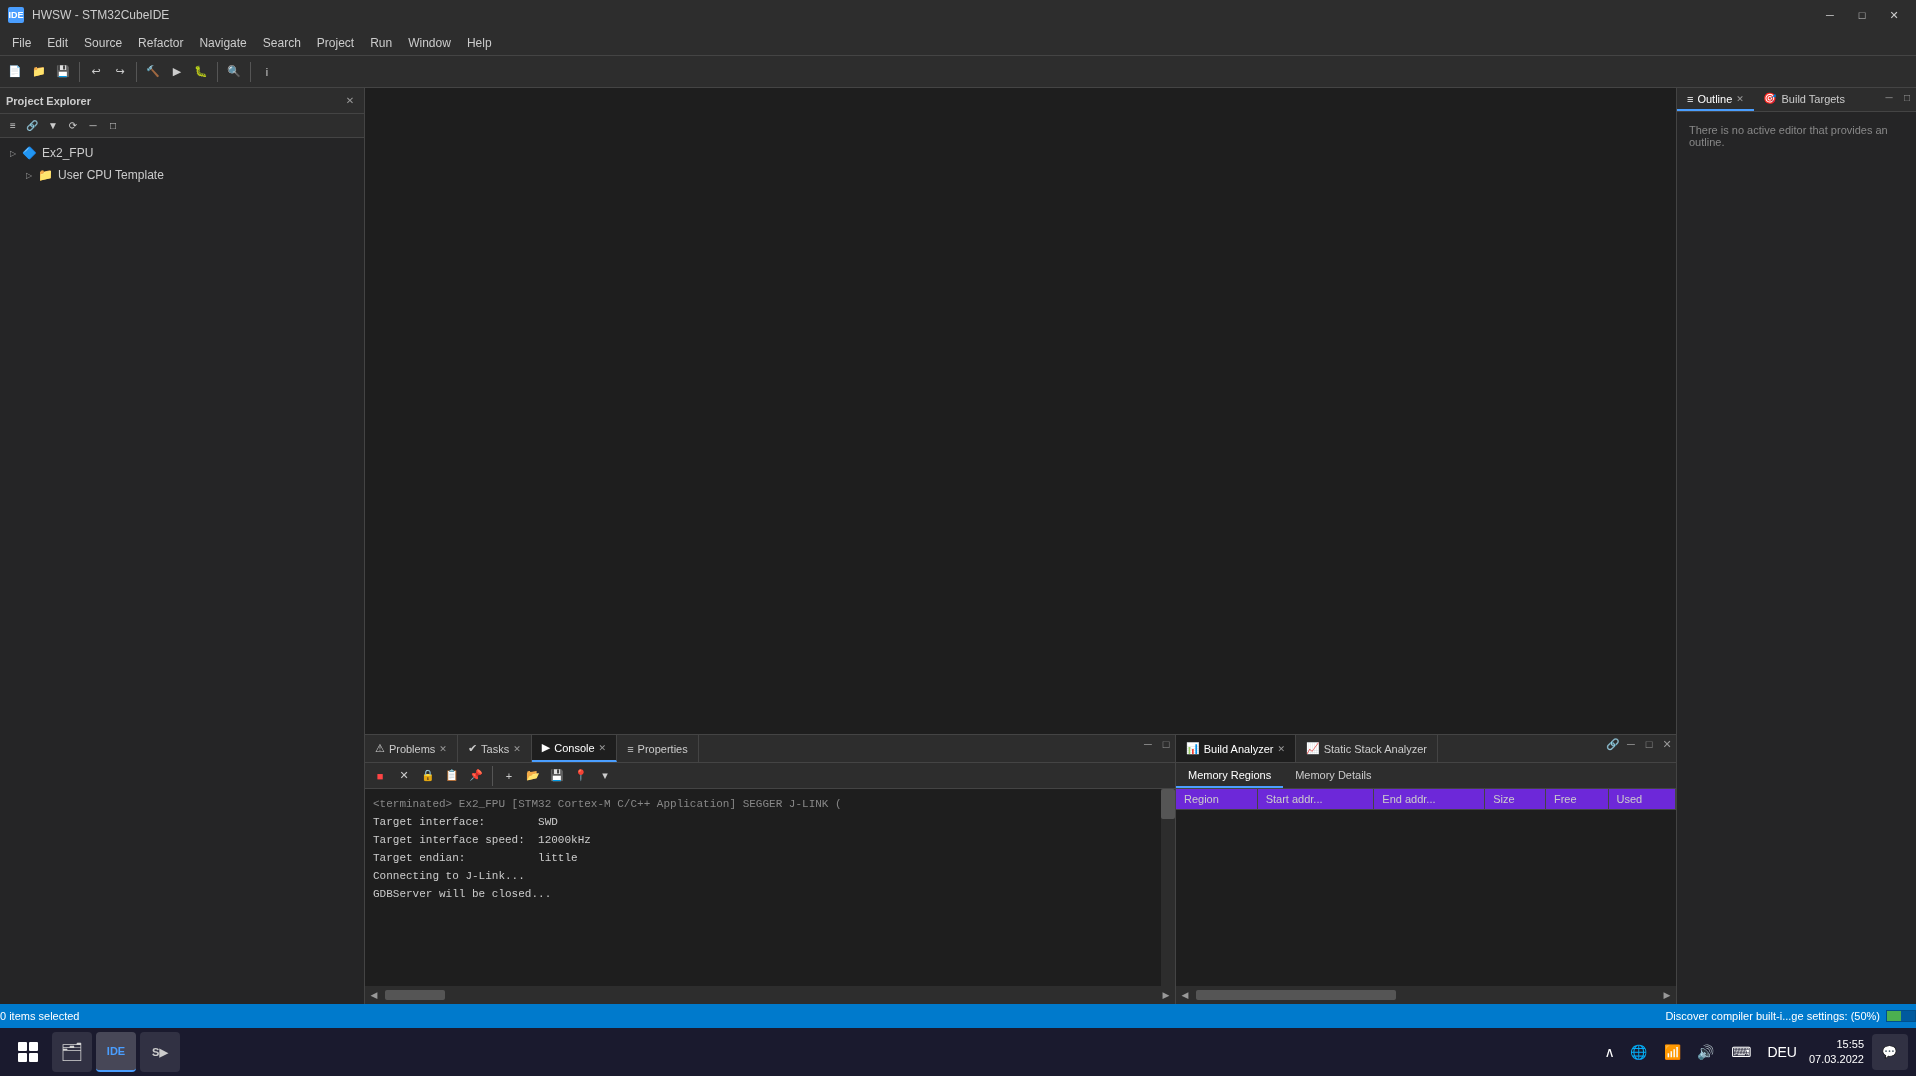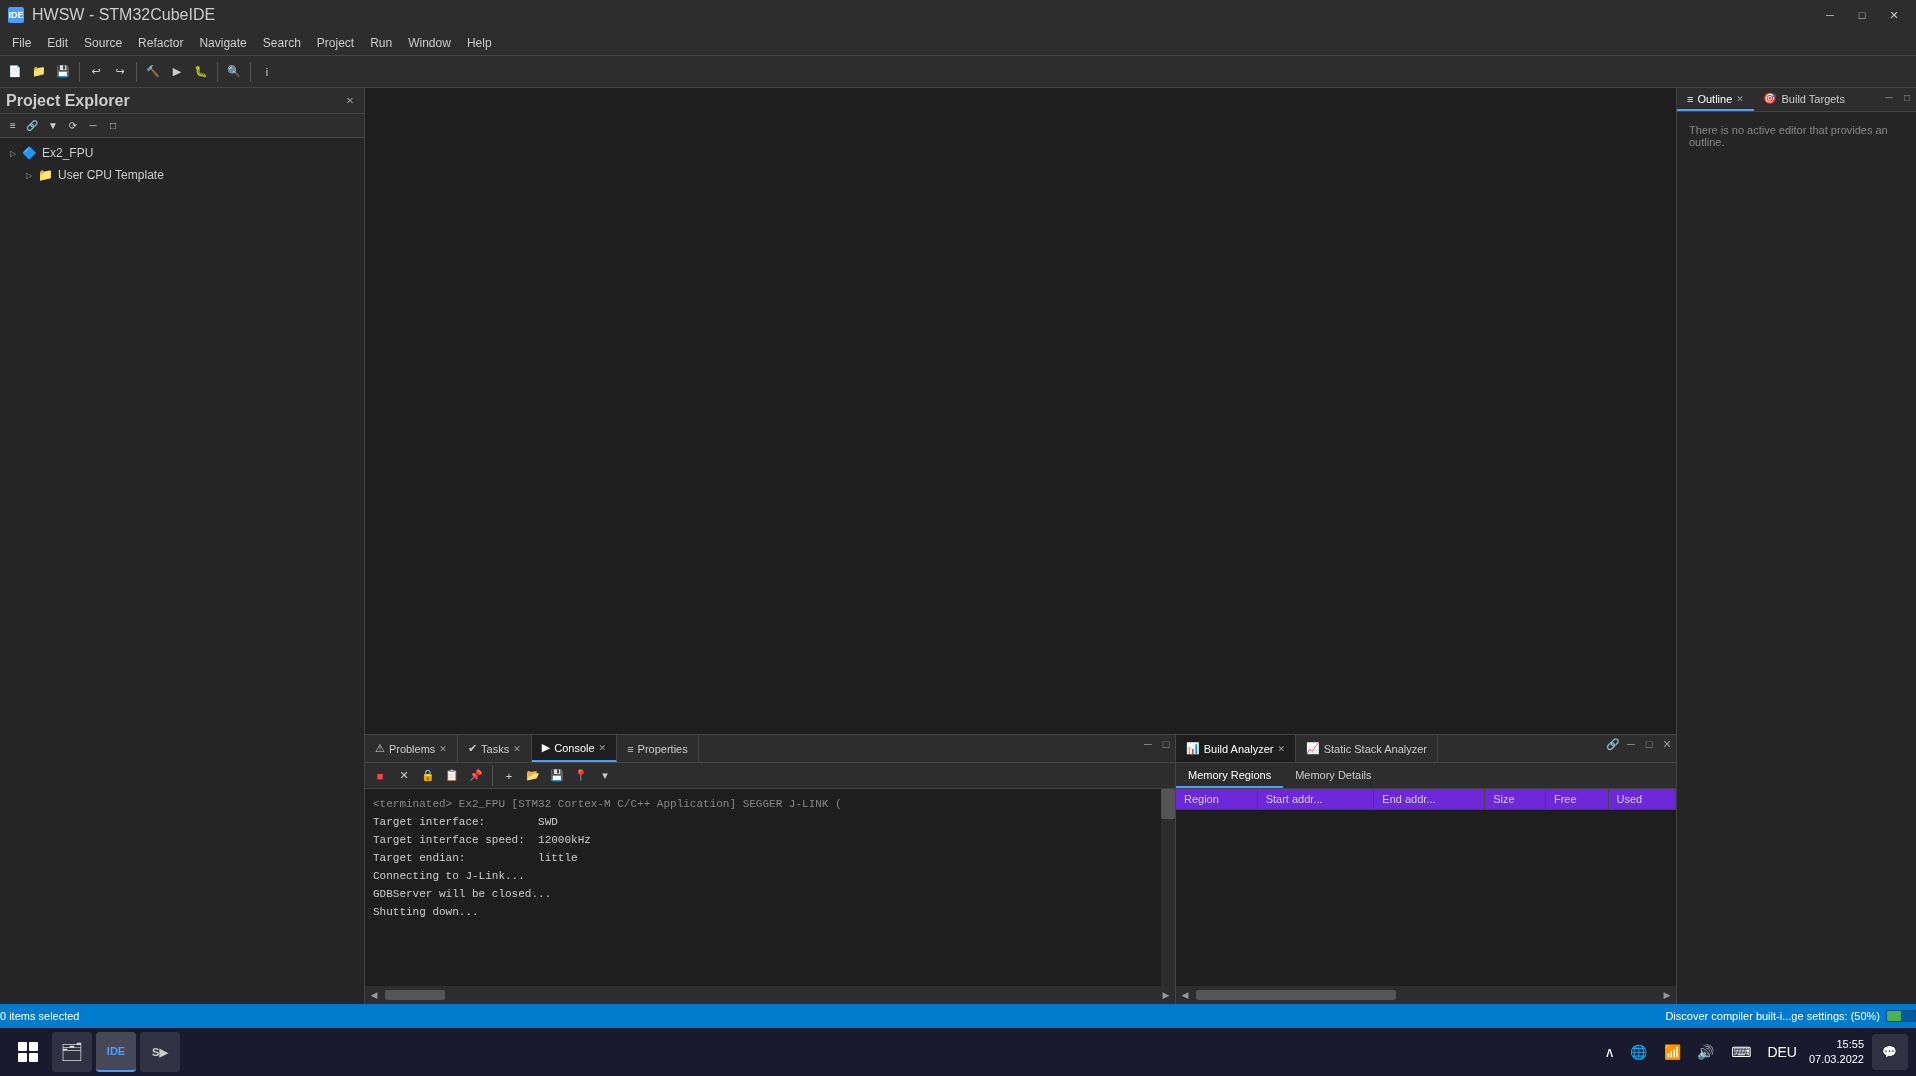--- a/index.html
+++ b/index.html
@@ -26,21 +26,21 @@
       flex-shrink: 0;
     }
     .title-bar-icon {
       width: 16px; height: 16px;
       background: #4a9eff;
       border-radius: 2px;
       display: flex; align-items: center; justify-content: center;
       font-size: 9px; color: white; font-weight: bold;
     }
     .title-bar-text {
-      font-size: 16px;
+      font-size: 12px;
       color: #cccccc;
       flex: 1;
     }
     .title-bar-controls {
       display: flex; gap: 4px;
     }
     .title-btn {
       width: 28px; height: 22px;
       background: transparent;
       border: none;
@@ -114,21 +114,21 @@
     .panel-header {
       height: 26px;
       background: #2d2d2d;
       display: flex;
       align-items: center;
       padding: 0 6px;
       border-bottom: 1px solid #444;
       gap: 4px;
     }
     .panel-title {
-      font-size: 16px;
+      font-size: 11px;
       color: #cccccc;
       font-weight: bold;
       flex: 1;
     }
     .panel-close-btn {
       width: 16px; height: 16px;
       background: transparent;
       border: none;
       color: #999;
       cursor: pointer;
@@ -591,21 +591,20 @@
           <button class="toolbar-btn">▾</button>
         </div>
         <div class="console-content">
           <div class="console-terminated console-line">&lt;terminated&gt; Ex2_FPU [STM32 Cortex-M C/C++ Application] SEGGER J-LINK (</div>
           <div class="console-line">Target interface:        SWD</div>
           <div class="console-line">Target interface speed:  12000kHz</div>
           <div class="console-line">Target endian:           little</div>
           <div class="console-line"></div>
           <div class="console-line">Connecting to J-Link...</div>
           <div class="console-line">GDBServer will be closed...</div>
-          <div class="console-line">Shutting down...</div>
 
           <div style="position:absolute;right:0;top:0;width:14px;height:100%;background:#2d2d2d;">
             <div style="width:100%;height:30px;background:#555;border-radius:2px;"></div>
           </div>
         </div>
         <div class="console-bottom-bar">
           <div style="width:18px;height:18px;background:#2d2d2d;display:flex;align-items:center;justify-content:center;font-size:9px;color:#999;cursor:pointer;">◀</div>
           <div style="flex:1;height:10px;background:#2d2d2d;margin:0 2px;">
             <div style="width:60px;height:100%;background:#555;border-radius:2px;"></div>
           </div>

